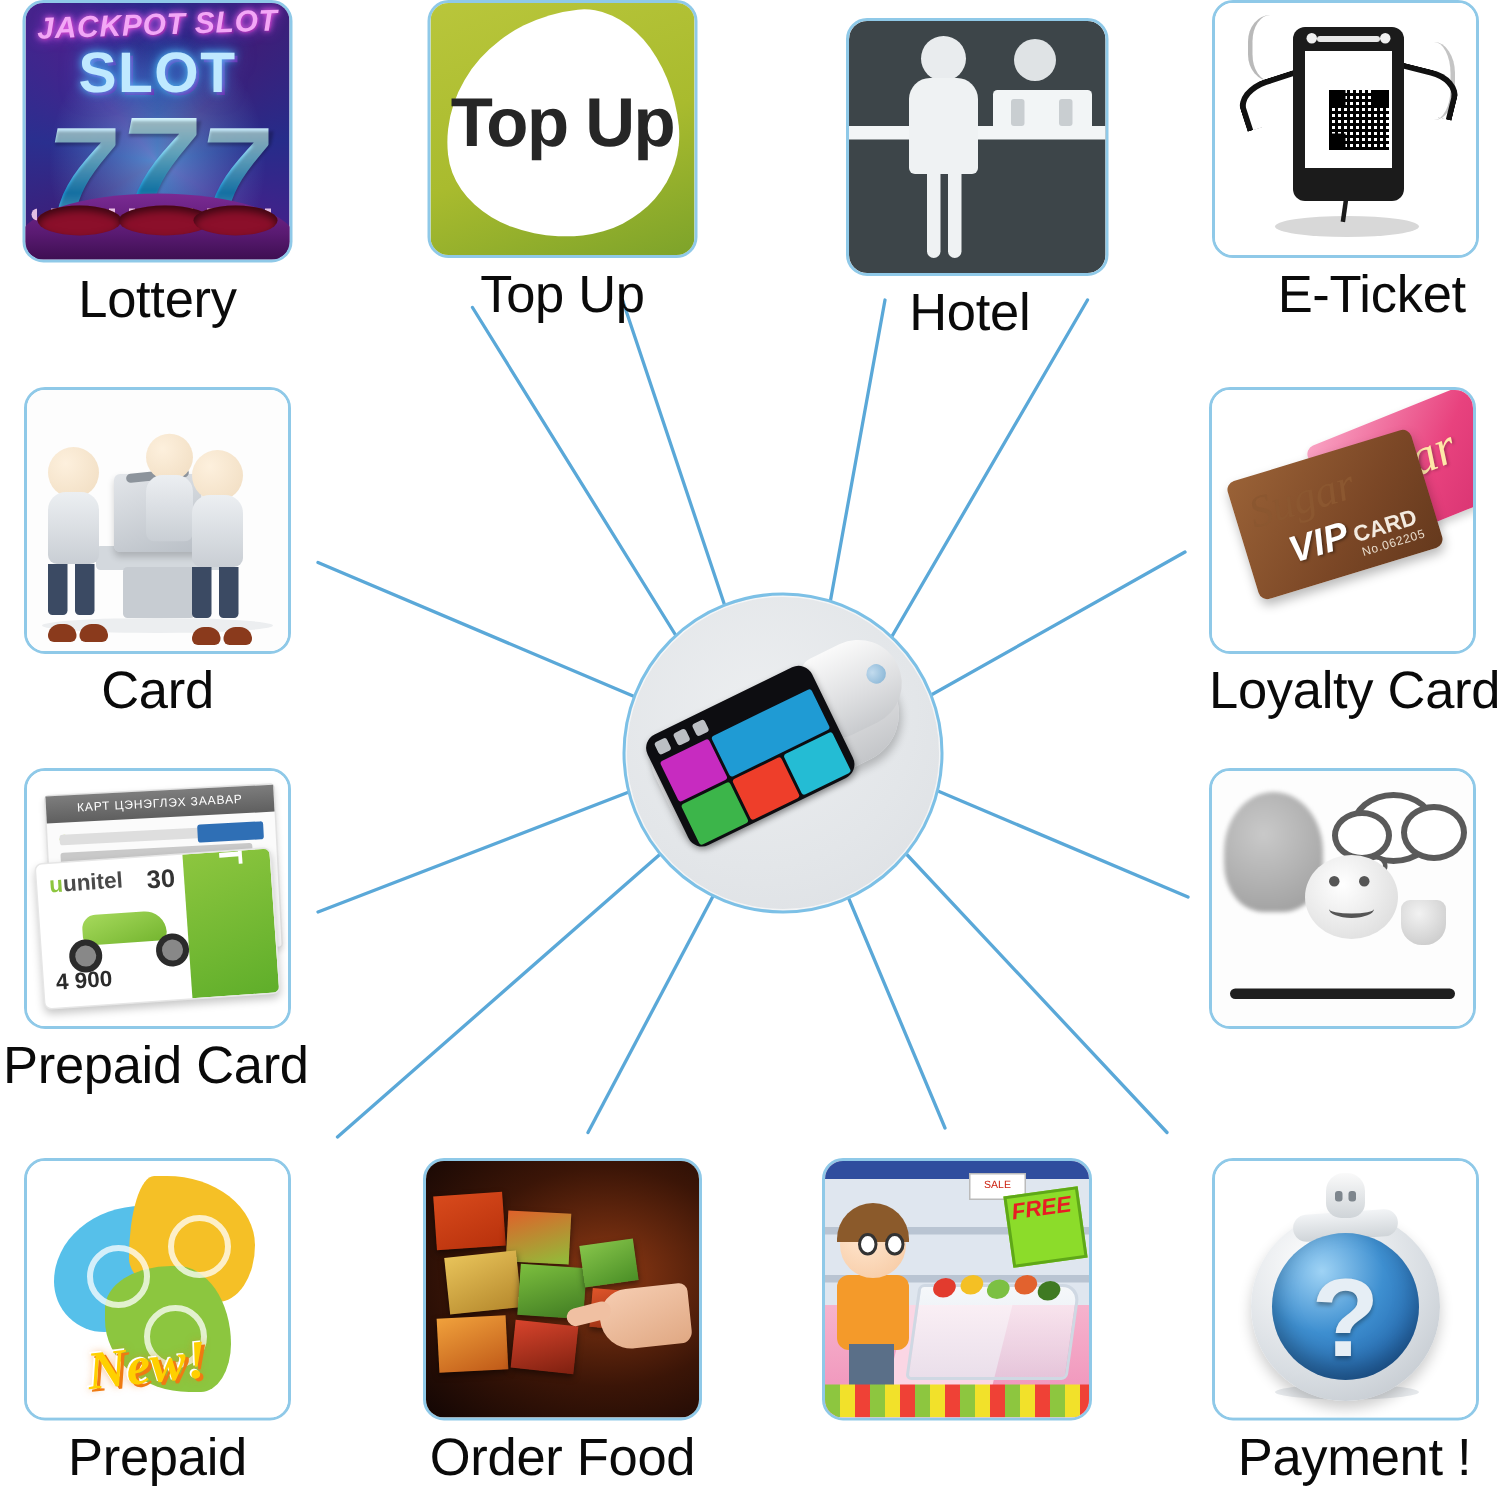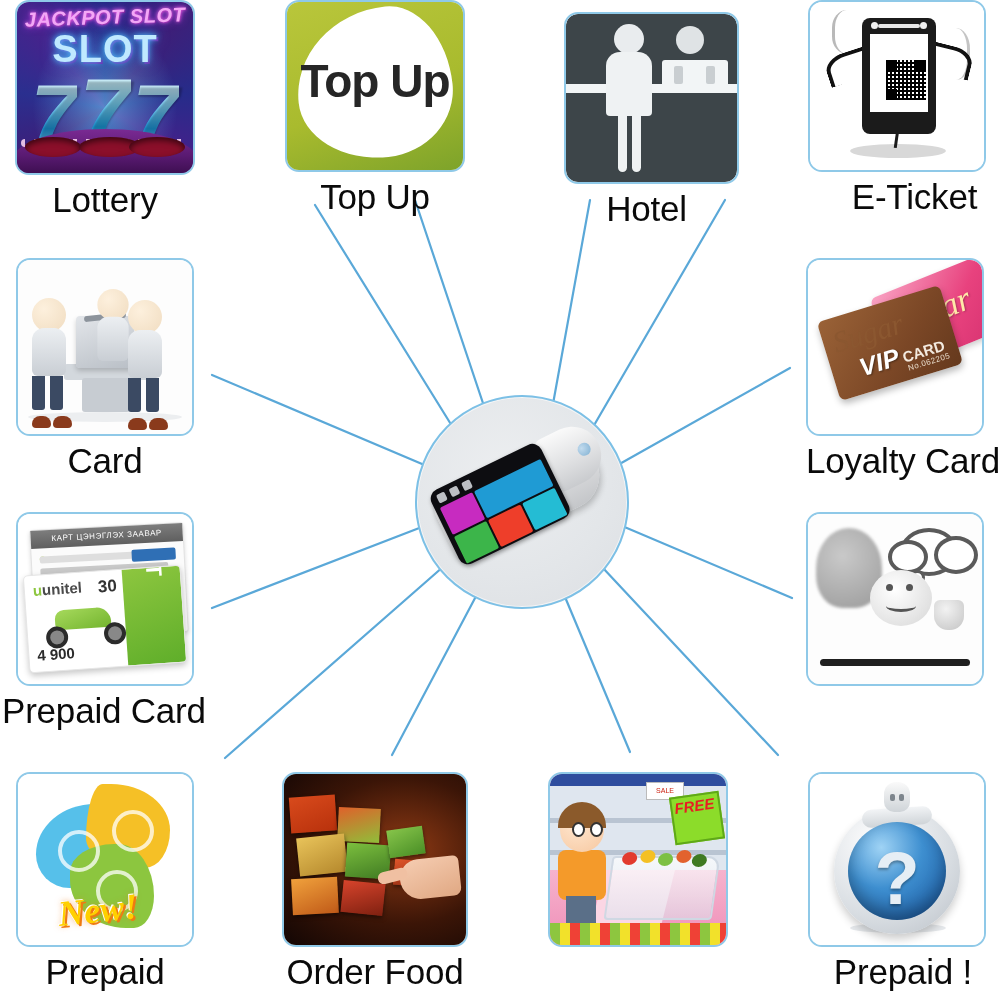--- a/index.html
+++ b/index.html
@@ -653,16 +653,16 @@
         <div class="arm"></div>
         <div class="robot">
             <i class="i1"></i>
             <i class="i2"></i>
           </div>
         <div class="ball">
             <div class="q">?</div>
           </div>
       </div>
     </div>
-    <div class="label">Prepaid !</div>
+    <div class="label">Payment !</div>
   </div>
 
 </div>
 
 </body></html>

